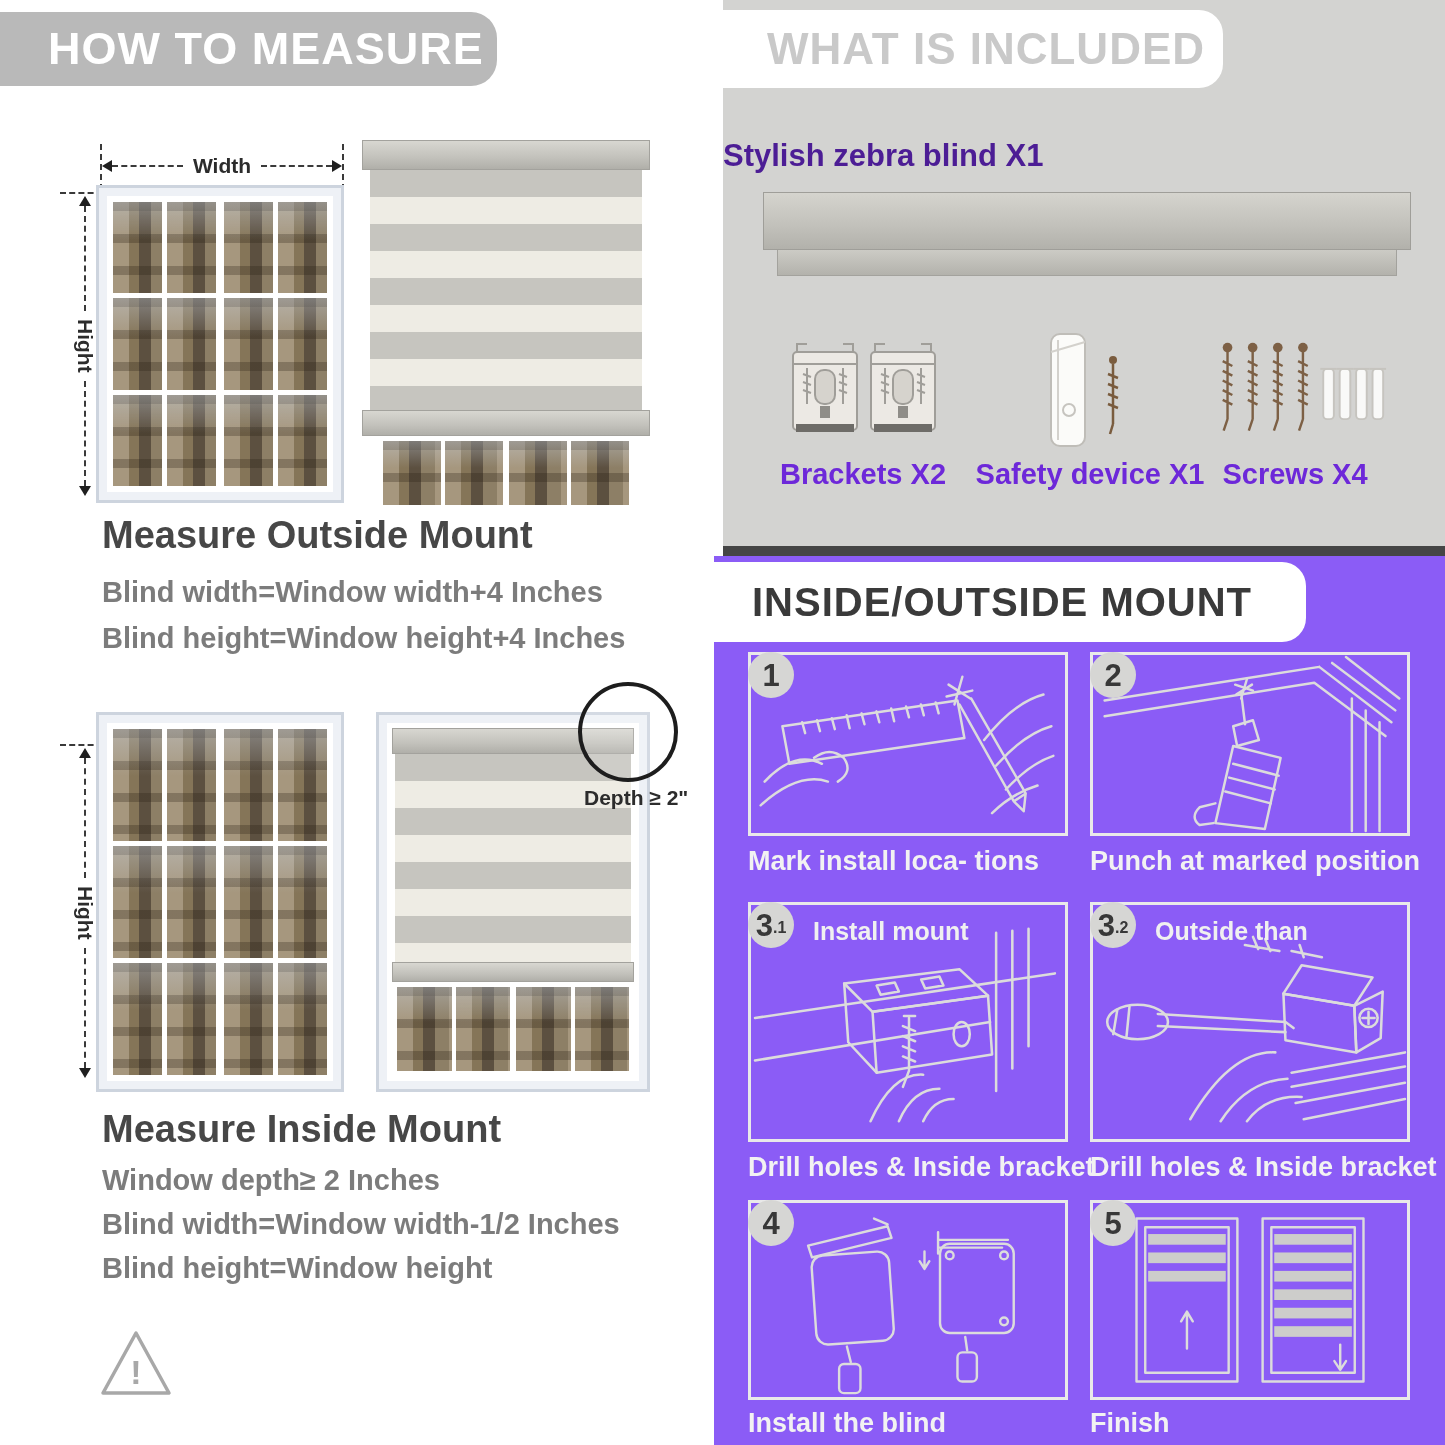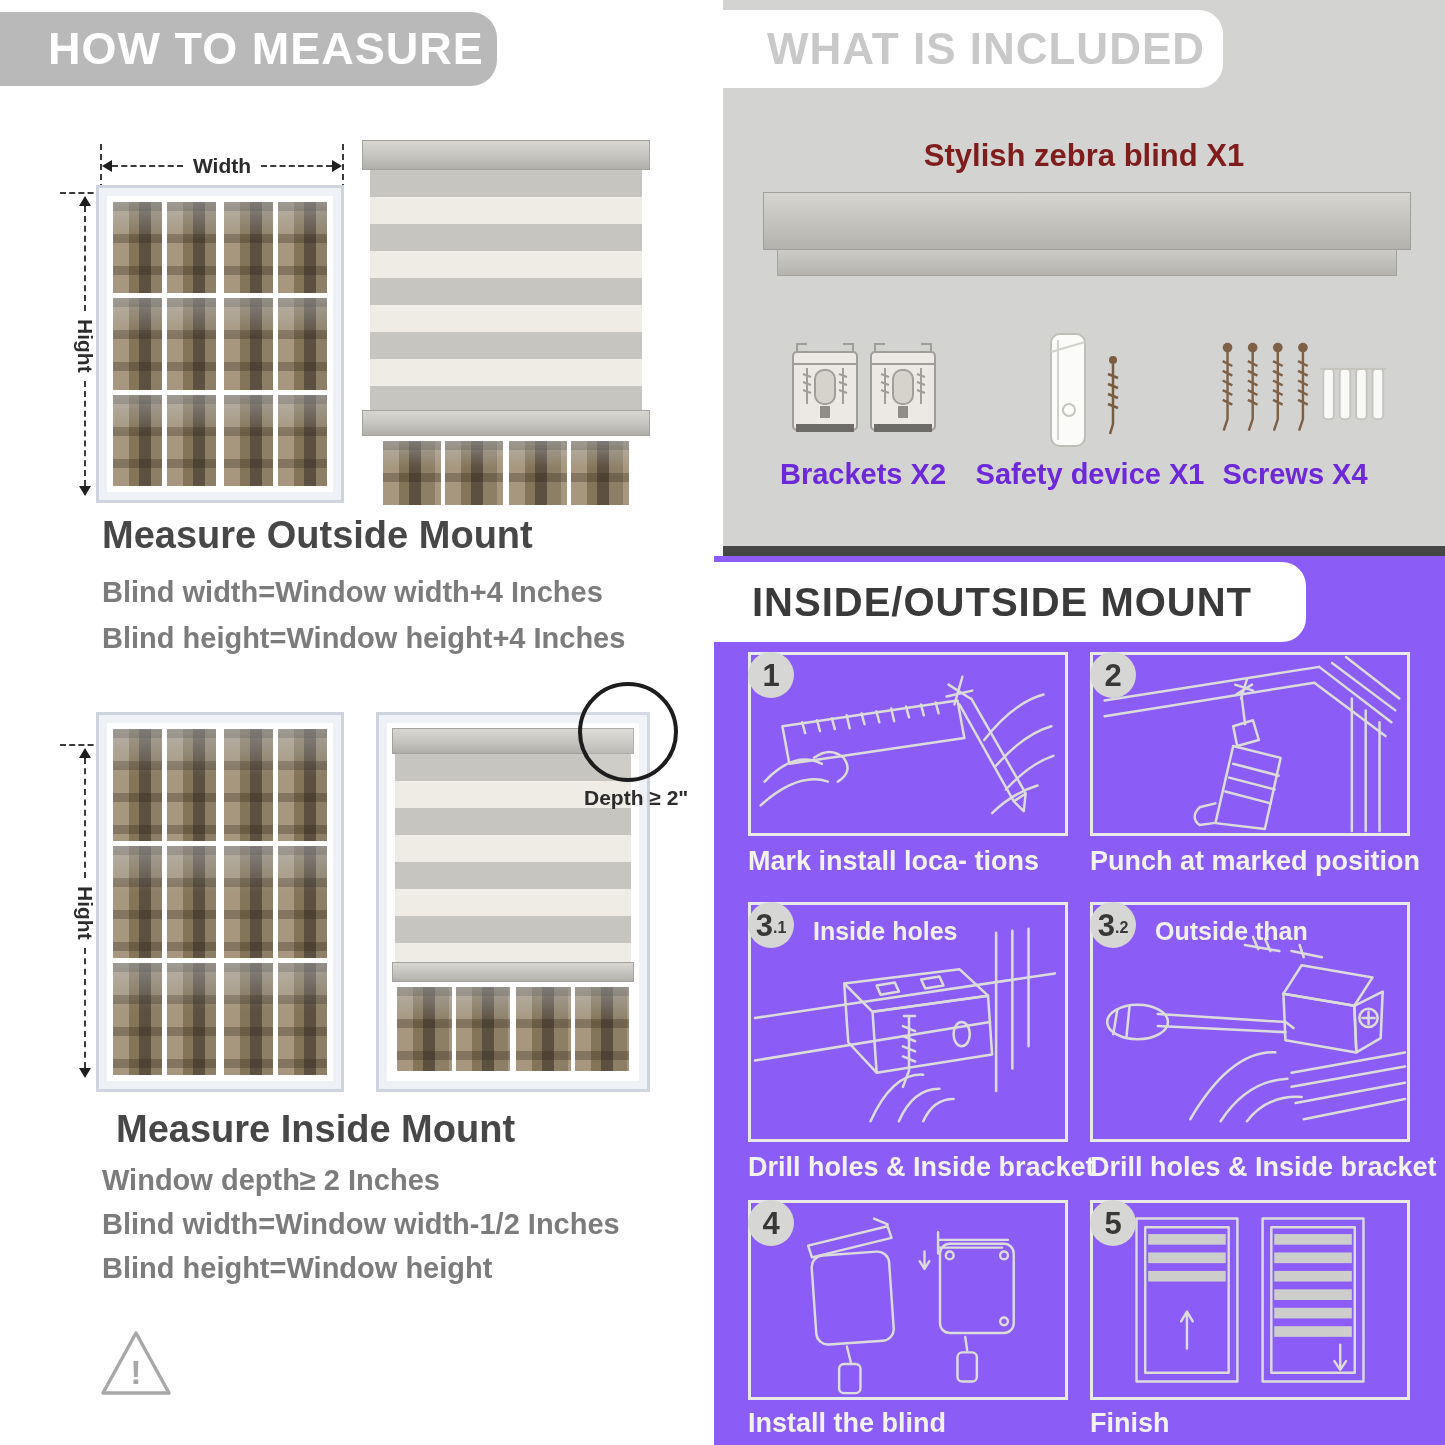--- a/index.html
+++ b/index.html
@@ -45,21 +45,21 @@
 
   .zoom-circle{border:4px solid #1d1d1d;border-radius:50%;background:rgba(255,255,255,.15);}
   .depth-lbl{font-weight:bold;font-size:21px;color:#2c2c2c;white-space:nowrap;}
 
   .warn-text{font-size:25px;line-height:25px;color:#9c9c9c;width:445px;}
 
   
   .right-top{left:723px;top:0;width:722px;height:546px;background:#d3d3d1;}
   .whitebox1{position:absolute;left:0;top:10px;width:500px;height:78px;background:#ffffff;border-radius:0 24px 24px 0;display:flex;align-items:center;}
   .whitebox1 span{color:#c9c9c9;font-weight:bold;font-size:44px;letter-spacing:1px;padding-left:44px;white-space:nowrap;}
-  .stylish{position:absolute;left:0;top:138px;width:100%;text-align:center;font-weight:bold;font-size:31px;color:#7f1d1d;}
+  .stylish{position:absolute;left:0;top:138px;width:100%;text-align:left;font-weight:bold;font-size:31px;color:#4c1d95;}
   .rail-main{position:absolute;left:40px;top:192px;width:648px;height:58px;
      background:linear-gradient(180deg,#d5d4ce,#c3c2bc 55%,#b2b1ab);border:1px solid #9f9e99;box-sizing:border-box;}
   .rail-sub{position:absolute;left:54px;top:250px;width:620px;height:26px;
      background:linear-gradient(180deg,#cccbc5,#b3b2ac);border:1px solid #a3a29d;border-top:none;box-sizing:border-box;}
   .item-label{position:absolute;top:458px;font-weight:bold;font-size:29px;color:#6d28d9;white-space:nowrap;transform:translateX(-50%);}
 
   .dark-band{left:723px;top:546px;width:722px;height:10px;background:#454545;}
   .right-dark{left:714px;top:556px;width:782px;height:889px;background:#8b5cf6;}
   .whitebox2{position:absolute;left:0;top:6px;width:592px;height:80px;background:#ffffff;border-radius:0 24px 24px 0;display:flex;align-items:center;}
   .whitebox2 span{color:#3a3a3a;font-weight:bold;font-size:40px;letter-spacing:1px;padding-left:38px;white-space:nowrap;}
@@ -191,21 +191,21 @@
         <div class="win-half" style="grid-template-rows:1fr;grid-template-columns:1fr 1fr;">
           <div class="pane"></div>
             <div class="pane"></div>
         </div>
       </div>
     </div>
   </div>
   <div class="abs zoom-circle" style="left:578px;top:682px;width:92px;height:92px;"></div>
   <div class="abs depth-lbl" style="left:584px;top:786px;">Depth ≥ 2"</div>
 
-  <div class="abs sec-title" style="left:102px;top:1108px;margin-left:14px;">Measure Inside Mount</div>
+  <div class="abs sec-title" style="left:102px;top:1108px;">Measure Inside Mount</div>
   <div class="abs sec-line" style="left:102px;top:1164px;">Window depth≥ 2 Inches</div>
   <div class="abs sec-line" style="left:102px;top:1208px;">Blind width=Window width-1/2 Inches</div>
   <div class="abs sec-line" style="left:102px;top:1252px;">Blind height=Window height</div>
 
   <div class="abs" style="left:96px;top:1326px;width:80px;height:76px;">
     <svg viewBox="0 0 80 76" width="80" height="76">
       <path d="M40,7 L73,67 L7,67 Z" fill="none" stroke="#a8a8a8" stroke-width="3.5" stroke-linejoin="round"></path>
       <text x="40" y="58" font-size="34" font-weight="bold" fill="#a8a8a8" text-anchor="middle">!</text>
     </svg>
   </div>
@@ -341,21 +341,21 @@
           <path d="M92,62 L96,120 L124,150"></path>
           <ellipse cx="208" cy="112" rx="8" ry="12"></ellipse>
           <path d="M151,94 h11 M156,96 L156,148 M150,104 l12,5 M150,114 l12,5 M150,124 l12,5 M150,134 l12,5 M156,148 l-6,16"></path>
           <path d="M118,198 Q140,150 170,152 M146,198 Q160,166 186,166 M170,198 Q180,176 200,176"></path>
         </g>
       </svg>
       <div class="badge">
           <span>3</span>
           <span class="sub">.1</span>
         </div>
-      <div class="panel-title">Inside holes</div>
+      <div class="panel-title">Install mount</div>
     </div>
     <div class="caption" style="left:34px;top:596px;">Drill holes &amp; Inside bracket</div>
 
     <div class="panel" style="left:376px;top:346px;height:240px;">
       <svg viewBox="0 0 310 200">
         <g stroke="#dcdcdc" stroke-width="2.5" fill="none" stroke-linecap="round" stroke-linejoin="round">
           <path d="M150,24 l34,6 M158,16 l5,12 M170,18 l5,12"></path>
           <path d="M196,30 l30,6 M204,24 l4,12"></path>
           <path d="M206,44 L276,56 L258,84 L188,72 Z"></path>
           <path d="M188,72 L258,84 L260,130 L190,118 Z"></path>

